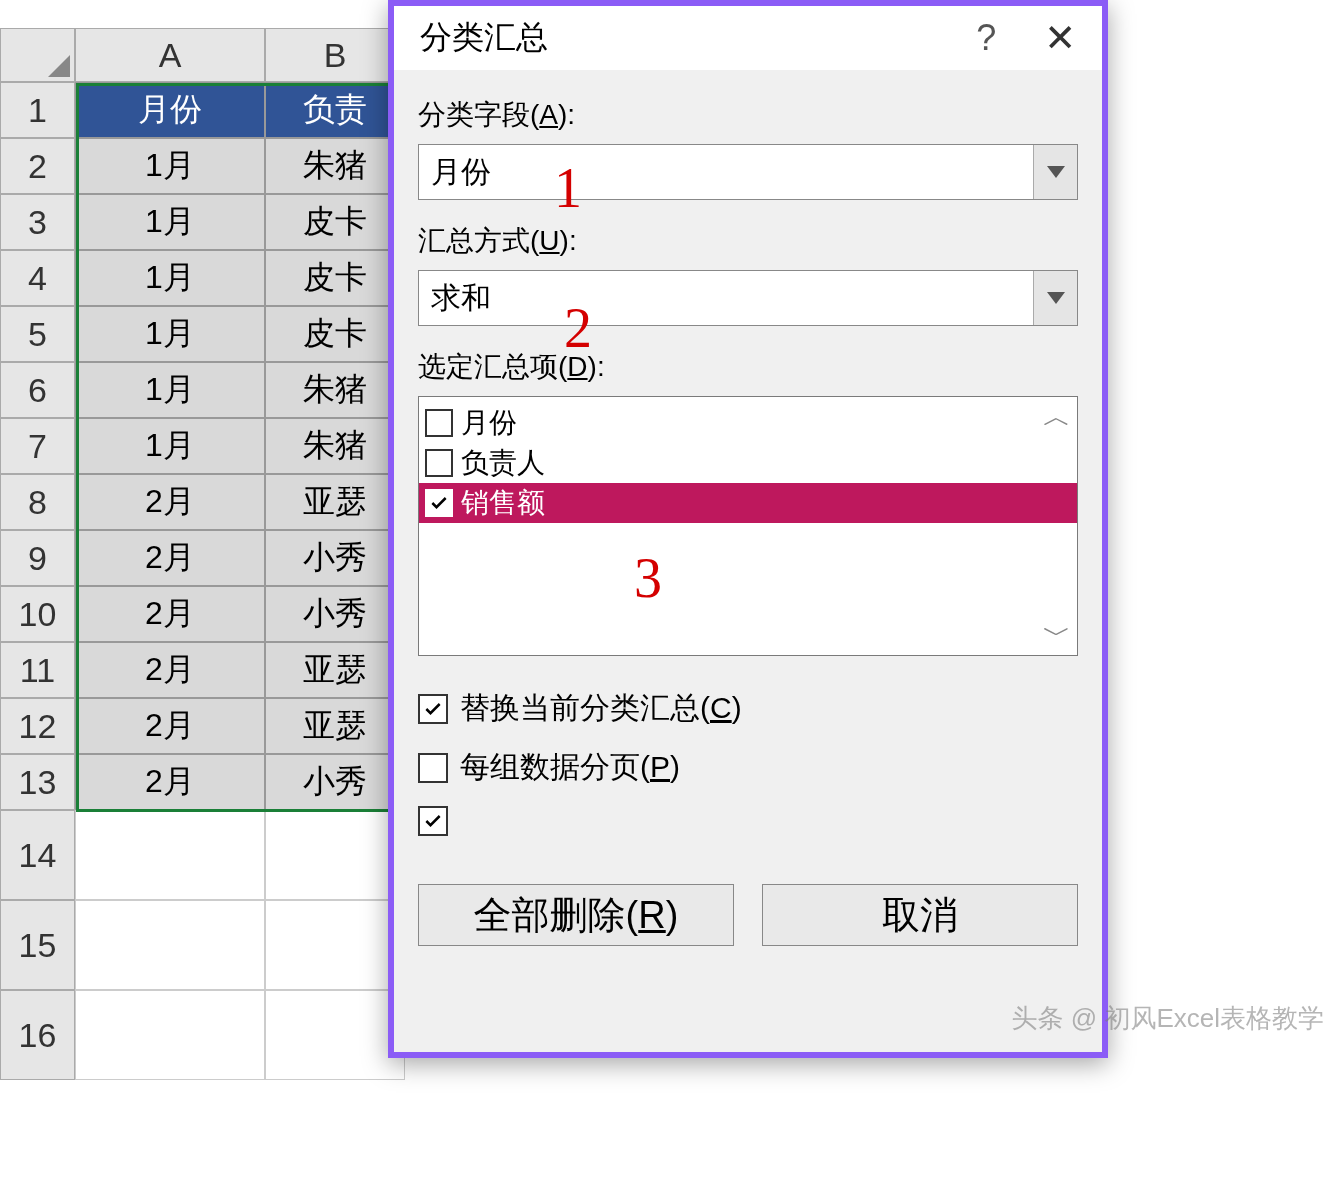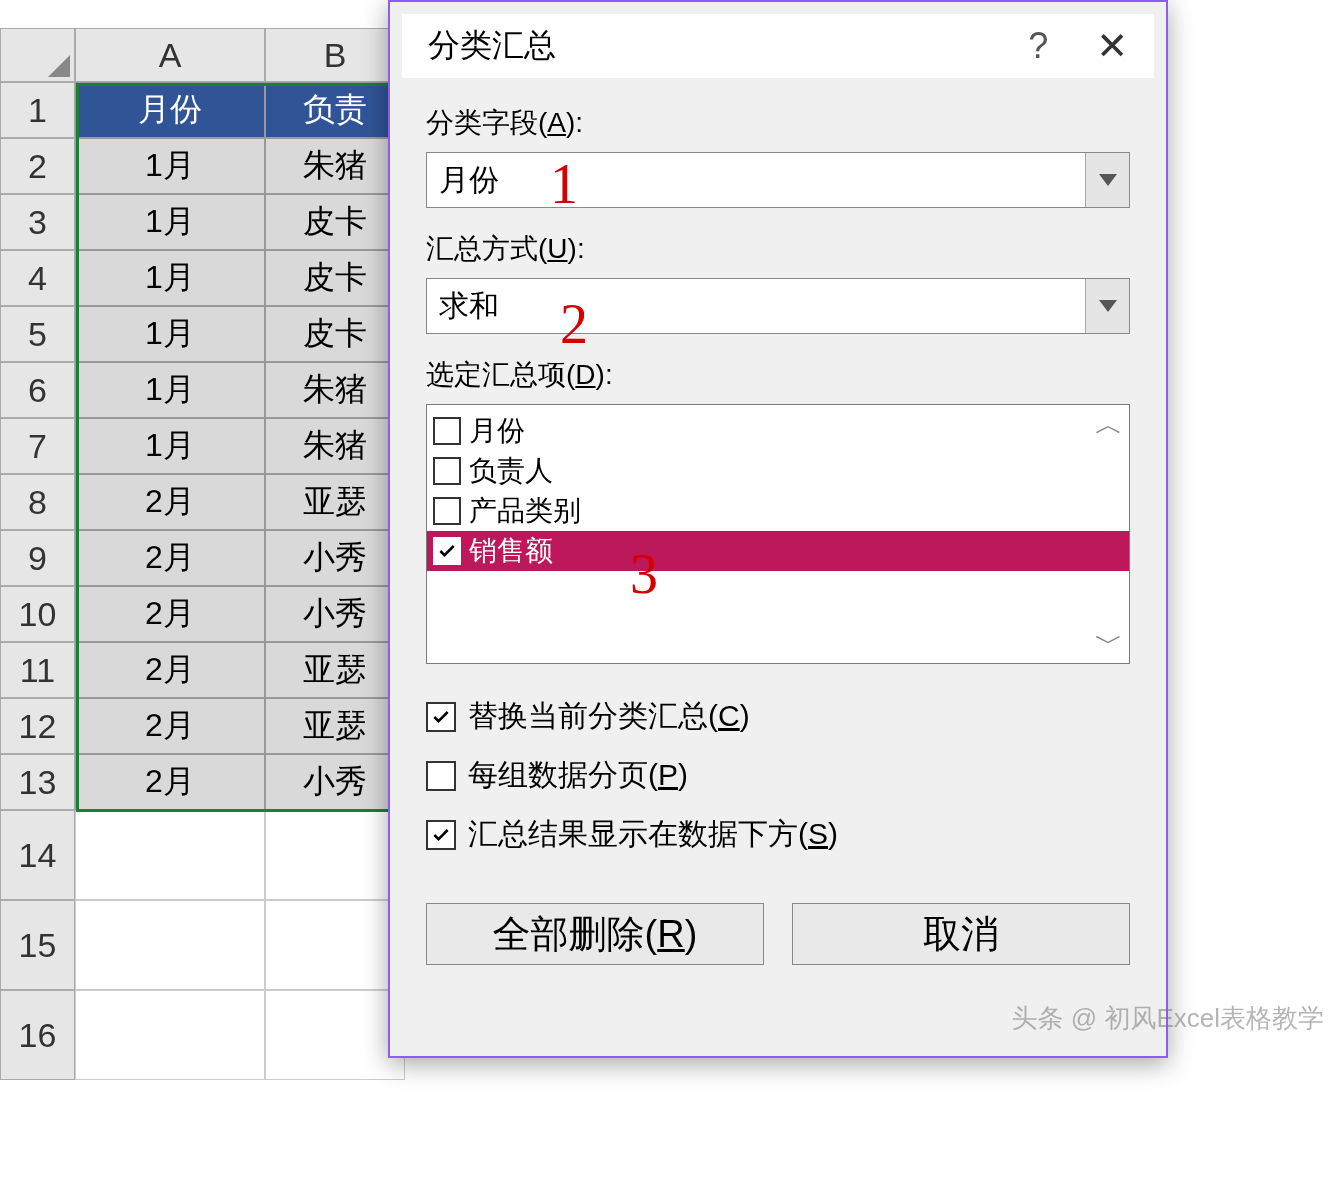--- a/index.html
+++ b/index.html
@@ -25,23 +25,23 @@
   .cell { height:56px; border:1px solid #999; display:flex; align-items:center; justify-content:center; font-size:32px; background:#d9d9d9; }
   .cell.a { width:190px; }
   .cell.b { width:140px; }
   .hdr { background:#305496; color:#fff; font-weight:normal; }
   .blank { background:#fff; border:1px solid #ccc; }
   .selected-range { position:absolute; left:76px; top:55px; width:328px; height:729px; border:3px solid #1a7f37; pointer-events:none; }
   .rownum-tall { height:90px; }
 
   
   .dialog {
-    position:absolute; left:388px; top:0; width:780px; height:1058px;
-    background:#f0f0f0; border:2px solid #8b5cf6; box-shadow:0 6px 24px rgba(0,0,0,.35);
-    padding: 12px;
+    position:absolute; left:388px; top:0; width:720px; height:1058px;
+    background:#f0f0f0; border:6px solid #8b5cf6; box-shadow:0 6px 24px rgba(0,0,0,.35);
+    padding: 0;
   }
   .titlebar { display:flex; align-items:center; justify-content:space-between; padding:10px 18px 10px 26px; font-size:32px; background:#fff;}
   .titlebar .right { display:flex; gap:40px; align-items:center; }
   .help-icon { font-size:36px; color:#555; cursor:pointer; }
   .close-icon { font-size:38px; color:#333; cursor:pointer; padding:0 8px;}
   .body { padding: 14px 24px 0 24px; }
   .lbl { font-size:28px; margin:12px 0 10px 0; }
   .lbl u { text-decoration: underline; }
   .dropdown { width:100%; height:56px; background:#fff; border:1px solid #888; display:flex; align-items:center; justify-content:space-between; padding:0 0 0 12px; font-size:30px; }
   .dd-btn { width:44px; height:100%; border-left:1px solid #aaa; background:#e5e5e5; display:flex; align-items:center; justify-content:center; }
@@ -184,24 +184,20 @@
     <div class="lbl" style="margin-top:22px">选定汇总项(<u>D</u>):</div>
     <div class="listbox">
       <div class="li-item">
         <span class="chk"></span>
         <span>月份</span>
       </div>
       <div class="li-item">
         <span class="chk"></span>
         <span>负责人</span>
       </div>
-      <div class="li-item">
-        <span class="chk"></span>
-        <span>产品类别</span>
-      </div>
       <div class="li-item sel">
         <span class="chk">
             <svg viewBox="0 0 24 24">
               <path d="M4 12l5 5L20 6" stroke="#000" stroke-width="3" fill="none"></path>
             </svg>
           </span>
         <span>销售额</span>
       </div>
       <div class="scroll-up">︿</div>
       <div class="scroll-dn">﹀</div>
@@ -219,21 +215,20 @@
       <div class="opt">
         <span class="chk"></span>
         <span>每组数据分页(<u>P</u>)</span>
       </div>
       <div class="opt">
         <span class="chk">
             <svg viewBox="0 0 24 24">
               <path d="M4 12l5 5L20 6" stroke="#000" stroke-width="3" fill="none"></path>
             </svg>
           </span>
-        <span>汇总结果显示在数据下方(<u>S</u>)</span>
       </div>
     </div>
   </div>
   <div class="btnrow">
     <div class="btn">全部删除(<u>R</u>)</div>
     <div class="btn">取消</div>
   </div>
 
   <div class="annot" style="left:160px; top:150px;">1</div>
   <div class="annot" style="left:170px; top:290px;">2</div>

